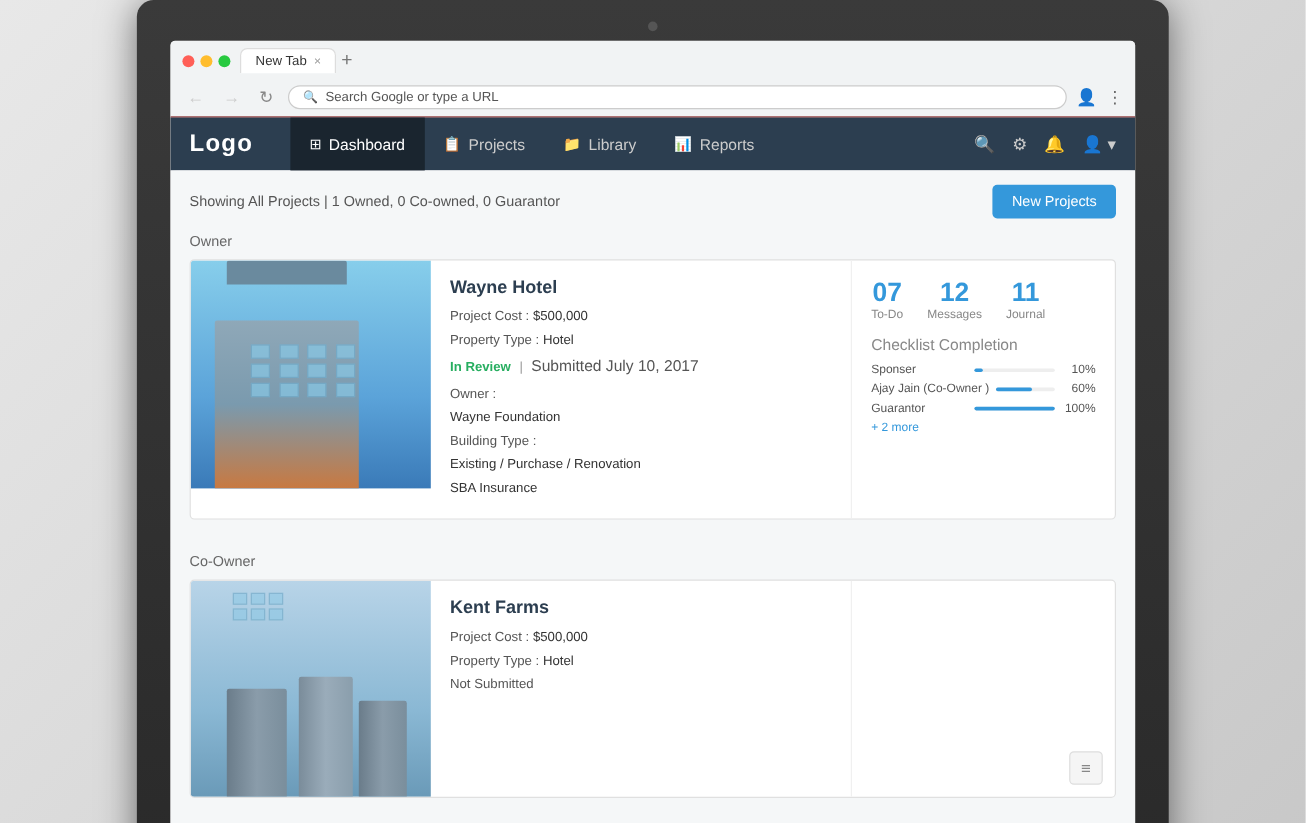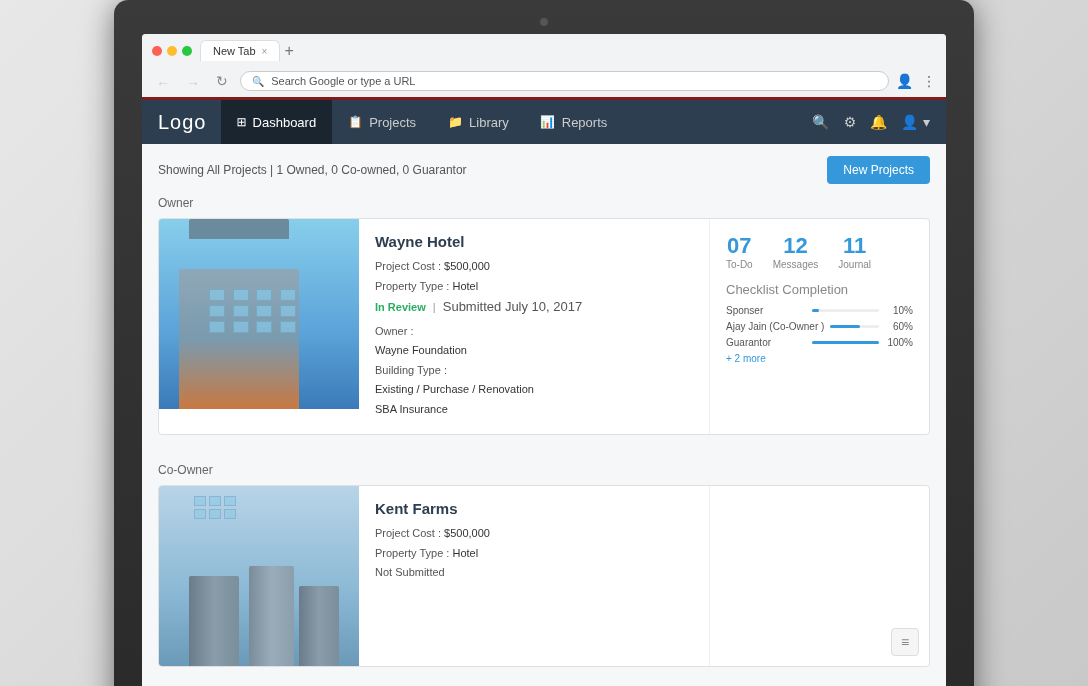--- a/index.html
+++ b/index.html
@@ -33,21 +33,21 @@
     .laptop-screen {
       background: #fff;
       border-radius: 4px;
       overflow: hidden;
       box-shadow: inset 0 0 8px rgba(0,0,0,0.3);
     }
 
     
     .browser-chrome {
       background: #f1f3f4;
-      border-bottom: 3px solid #7f1d1d;
+      border-bottom: 1px solid #7f1d1d;
     }
     .browser-titlebar {
       display: flex;
       align-items: center;
       padding: 6px 10px;
       gap: 8px;
     }
     .window-controls {
       display: flex;
       gap: 5px;
@@ -118,22 +118,22 @@
       background: #2c3e50;
       display: flex;
       align-items: center;
       padding: 0 16px;
       height: 44px;
       gap: 0;
     }
     .app-logo {
       color: #fff;
       font-size: 20px;
-      font-weight: normal;
-      margin-right: 14px;
+      font-weight: bold;
+      margin-right: 31px;
       letter-spacing: 1px;
     }
     .nav-items {
       display: flex;
       align-items: center;
       flex: 1;
       gap: 0;
     }
     .nav-item {
       color: #ccc;

